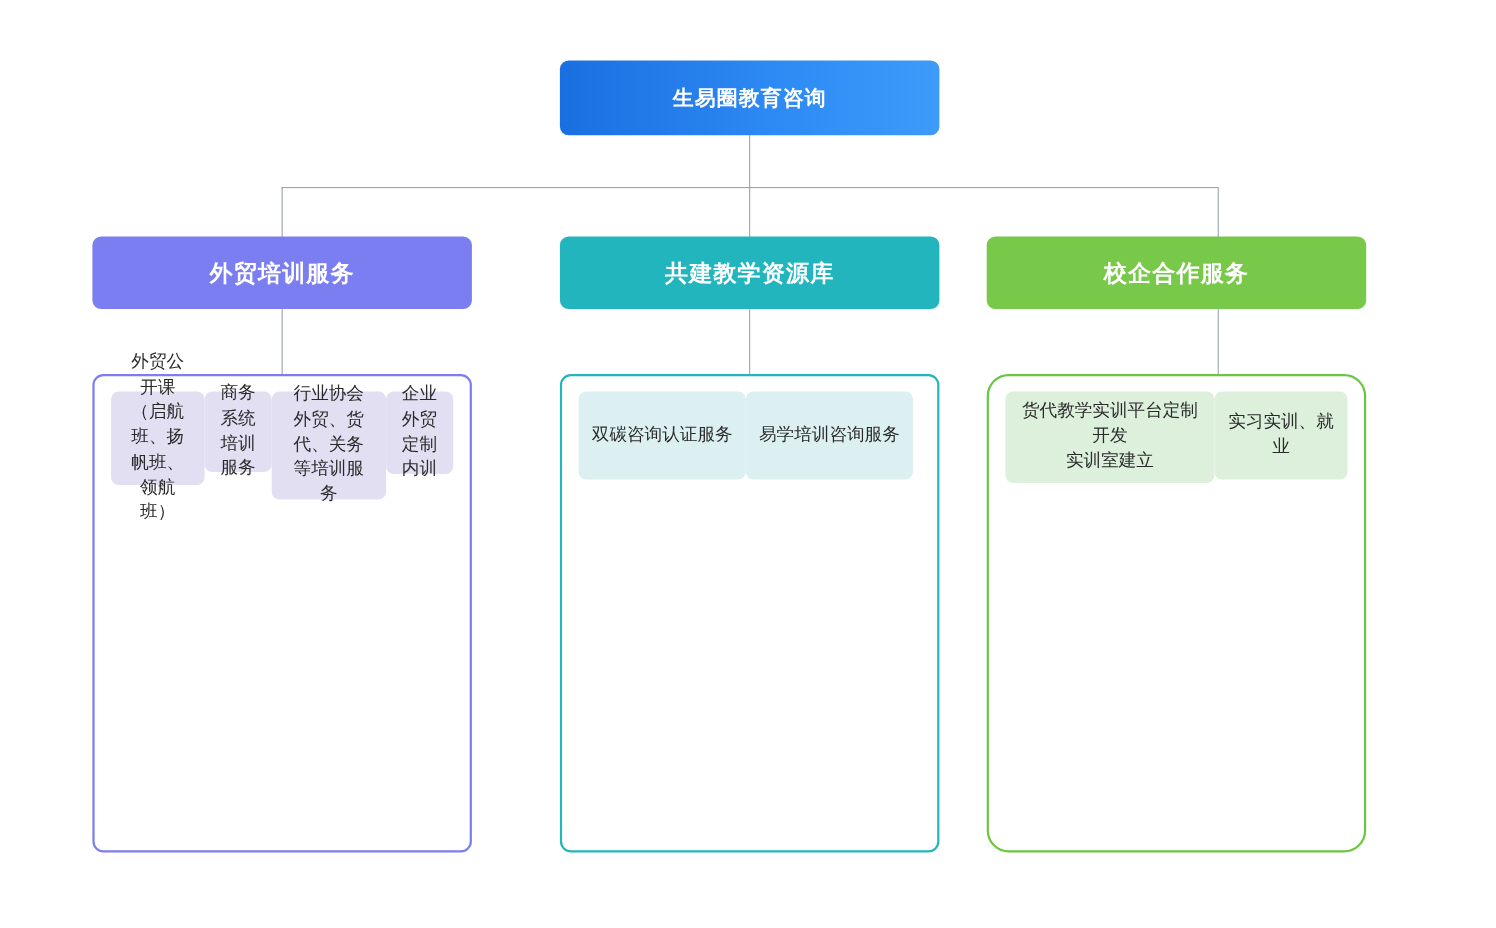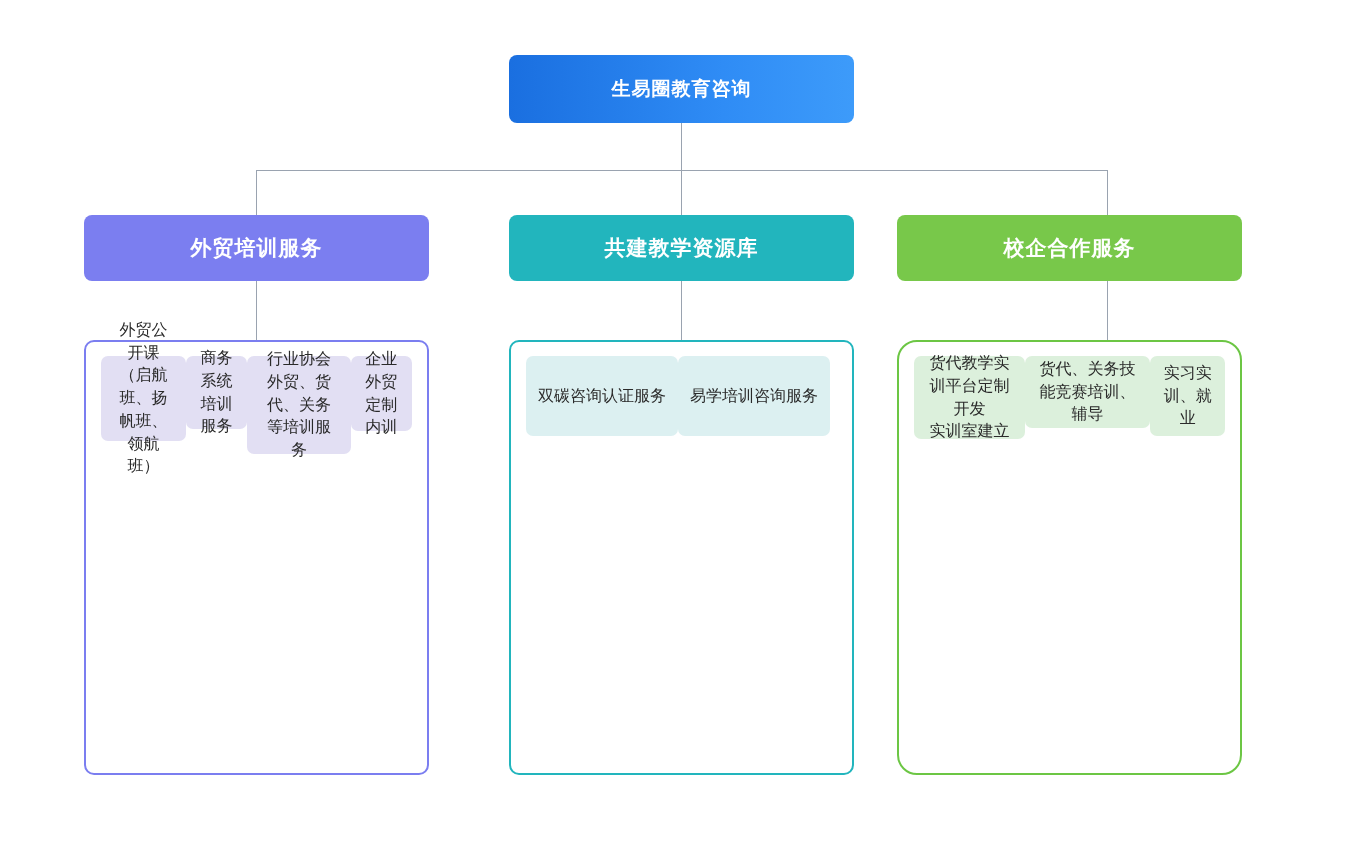--- a/index.html
+++ b/index.html
@@ -185,18 +185,17 @@
     </div>
   </div>
 
   <div class="column col-2">
     <div class="cat-header">
       <span>校企合作服务</span>
     </div>
     <div class="items-box">
       <div class="leaf leaf-0">货代教学实训平台定制开发
 实训室建立</div>
-      <div class="leaf leaf-2">货代、关务技能竞赛培训、辅导</div>
       <div class="leaf leaf-3">实习实训、就业</div>
     </div>
   </div>
 
 </div>
 
 </body></html>

